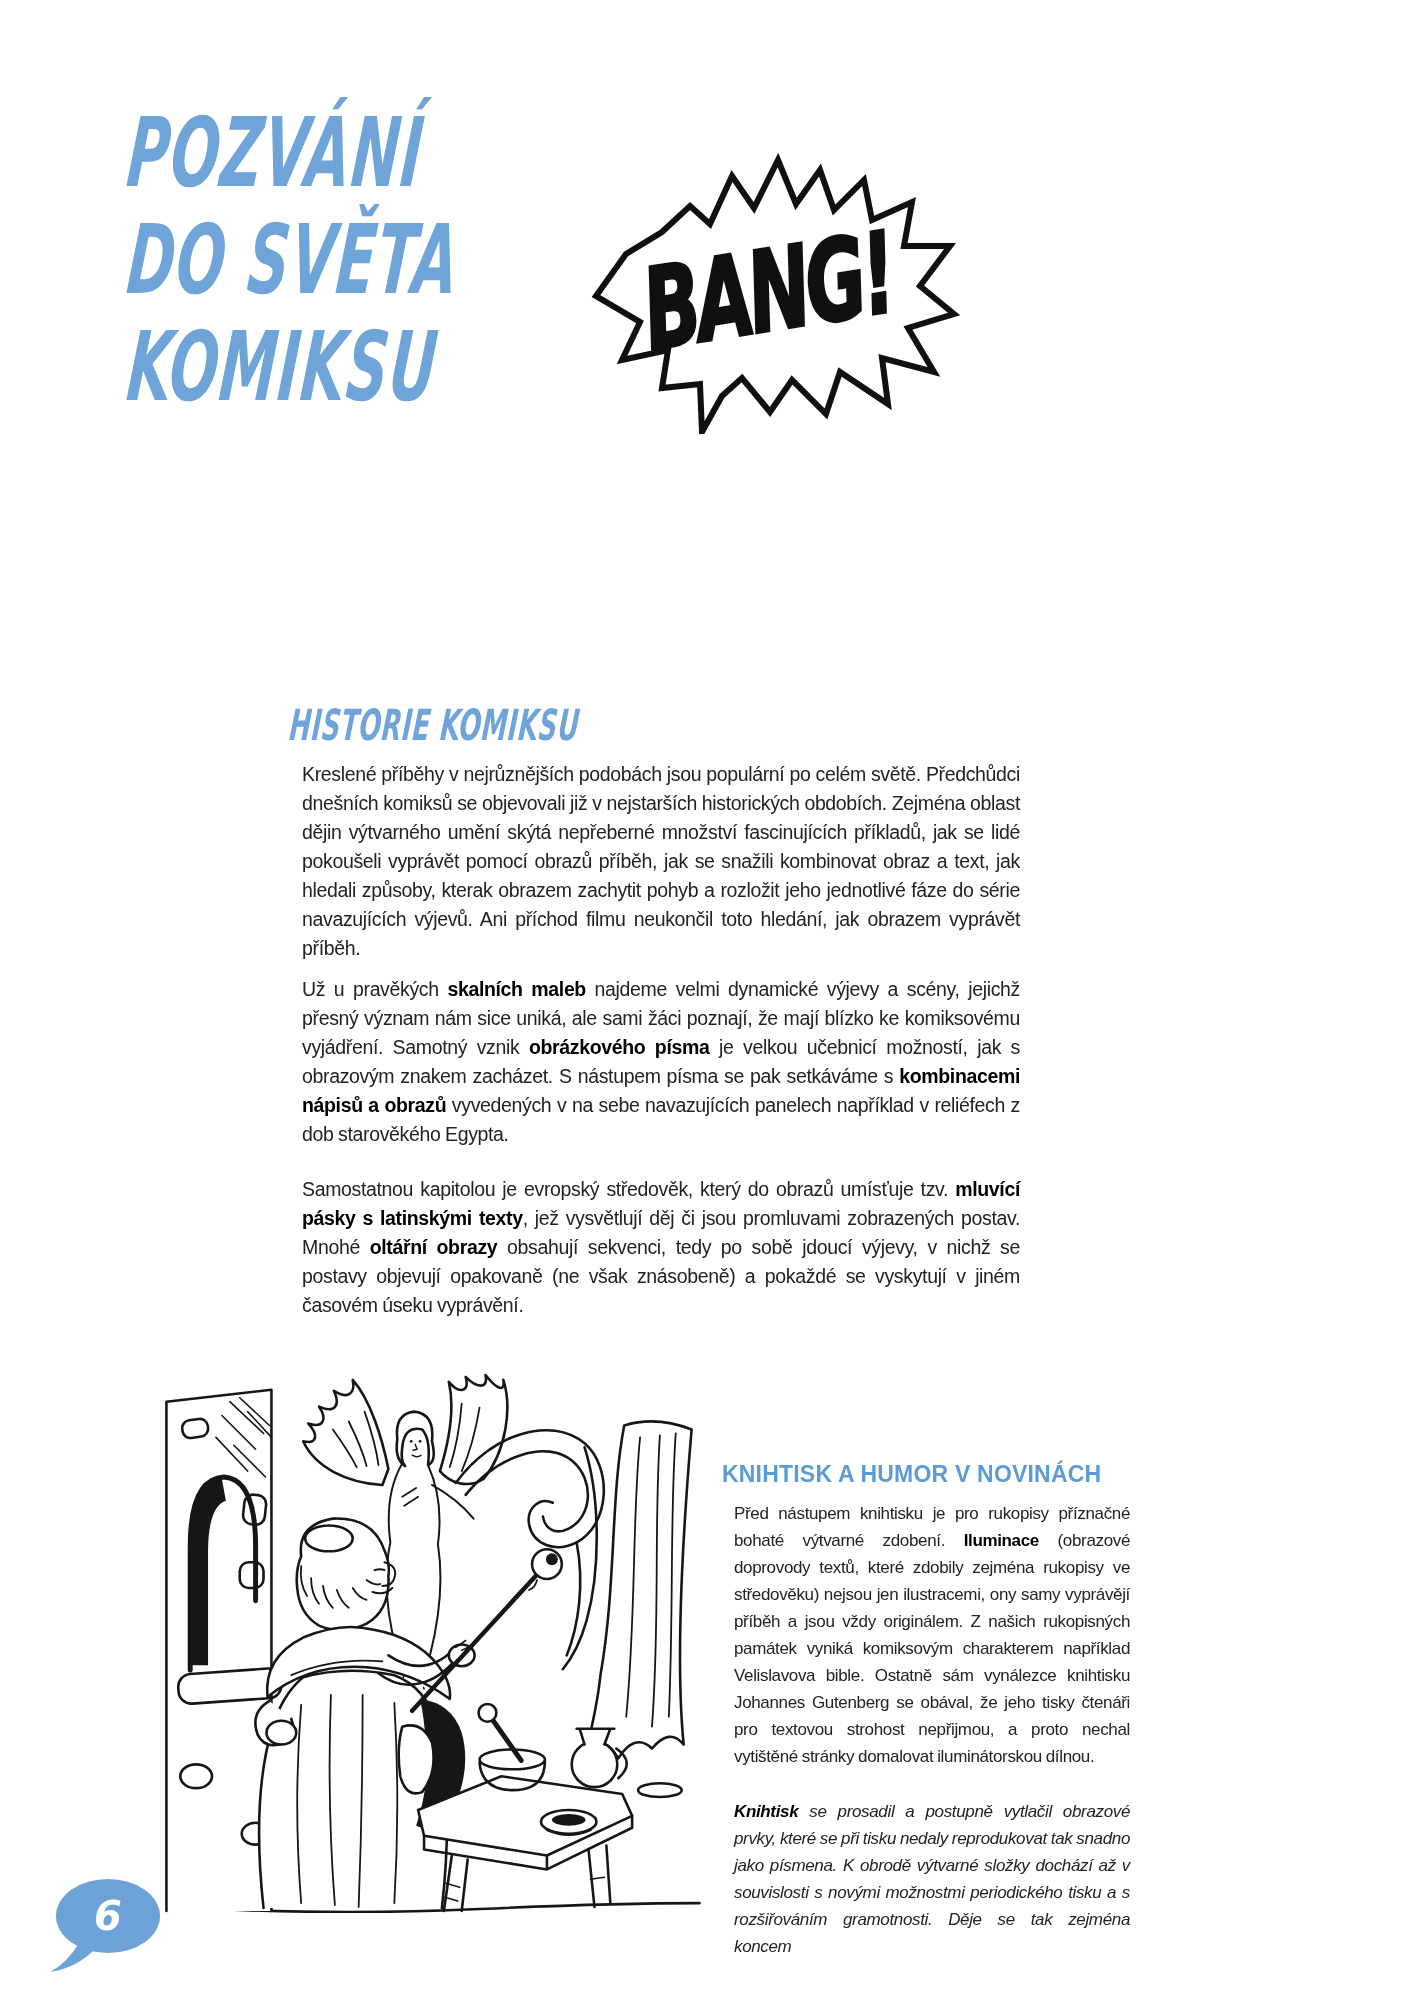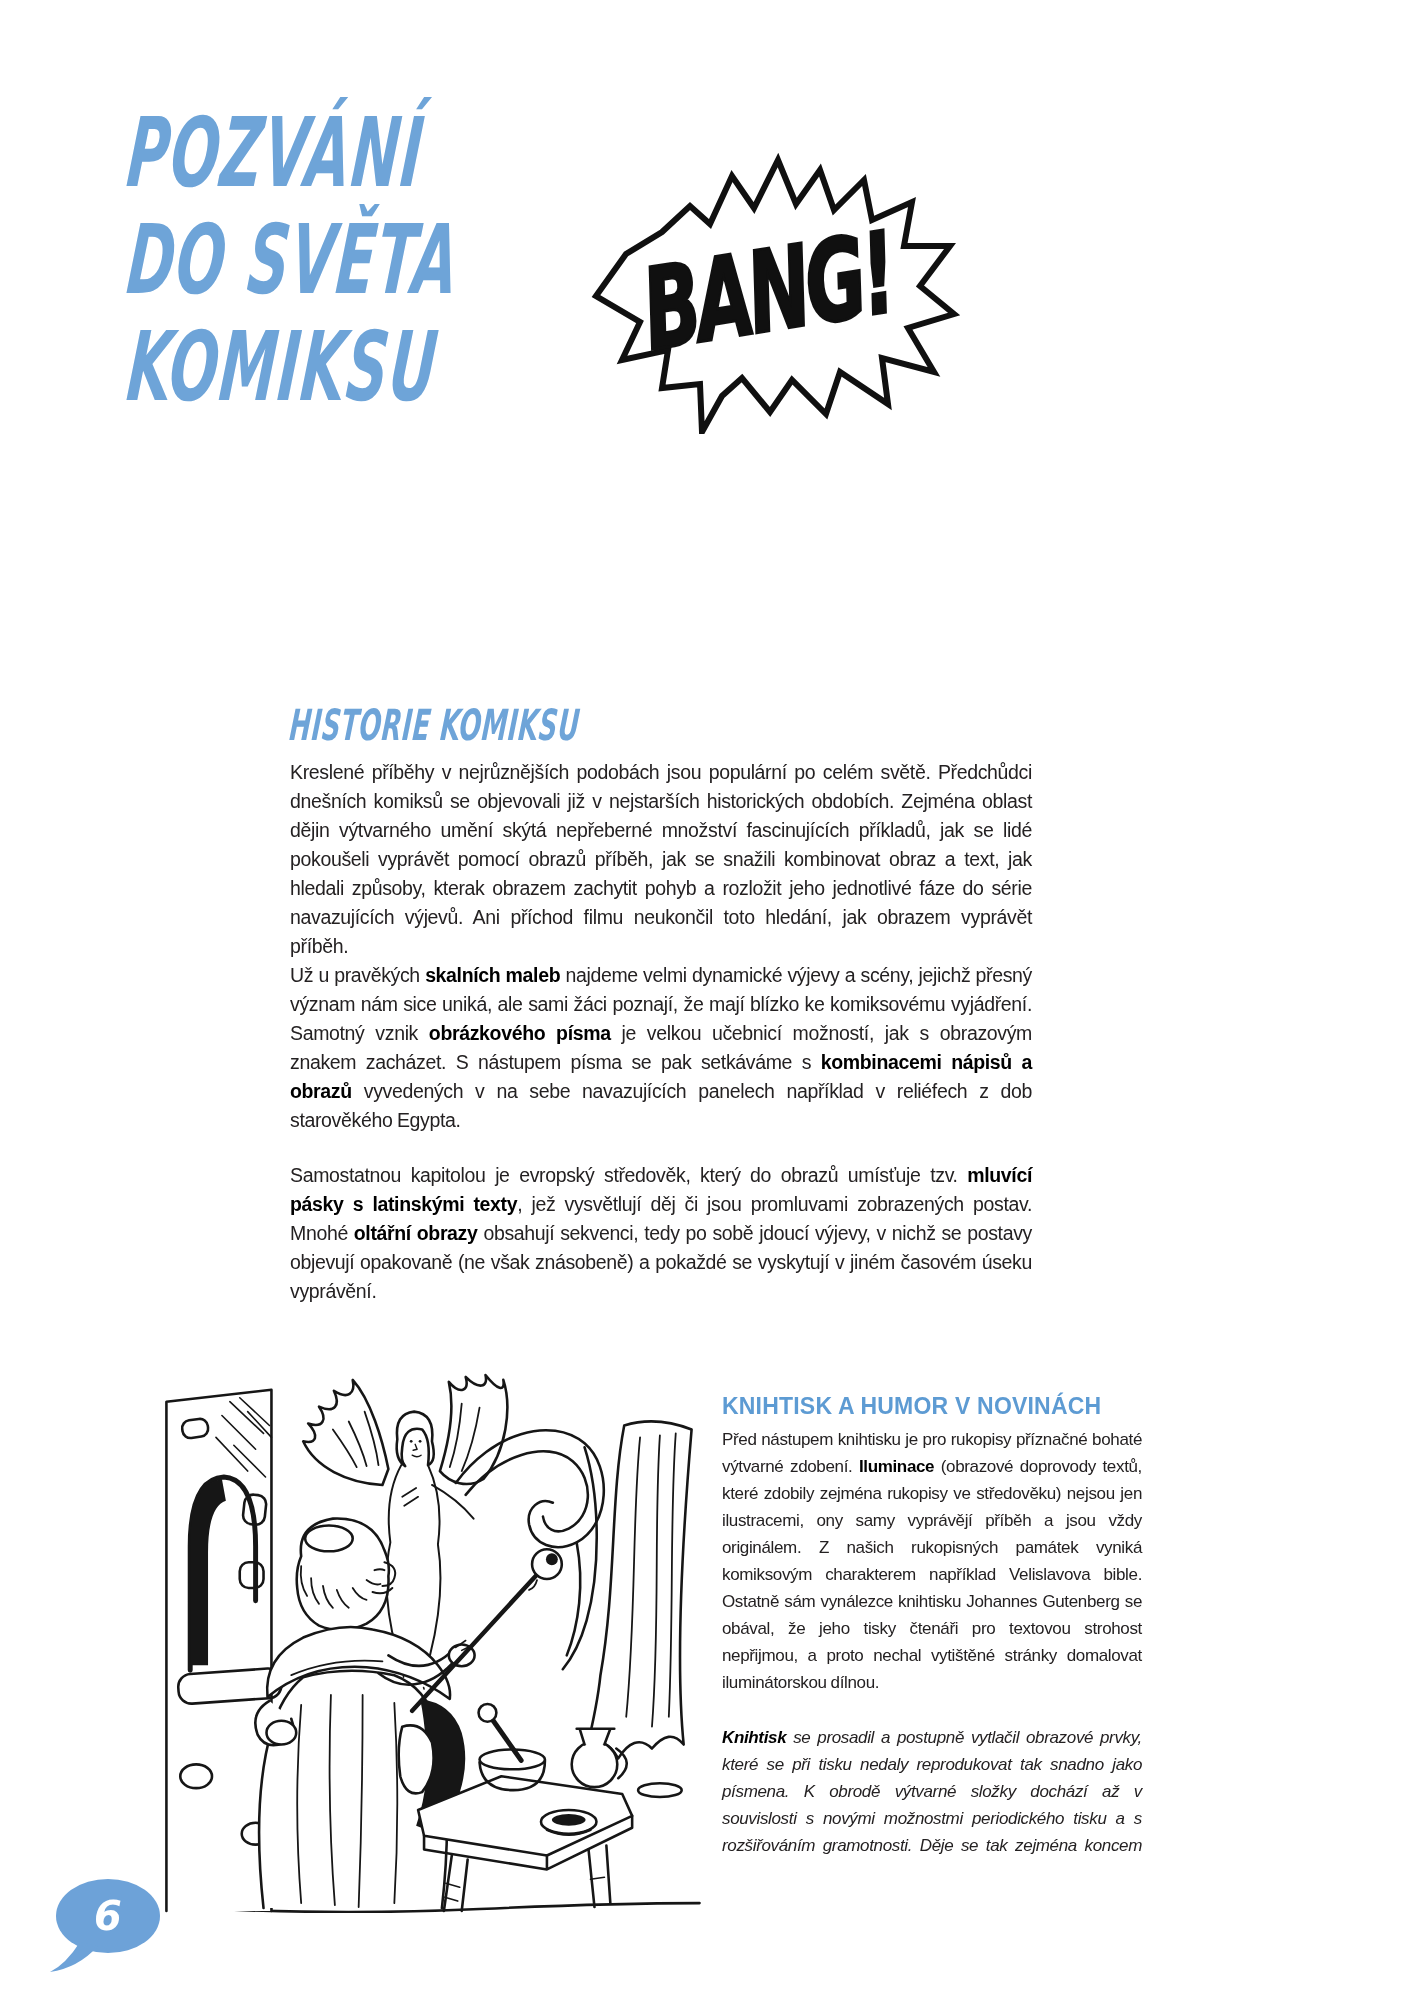--- a/index.html
+++ b/index.html
@@ -21,31 +21,31 @@
     transform:scaleX(.60) skewX(-8deg);transform-origin:left center;
     margin:0 0 10px 0;
   }
   
   .sub-h{
     margin:0;font-size:23px;line-height:28px;font-weight:bold;color:#5d9bd3;
     letter-spacing:.2px;white-space:nowrap;
   }
   
   .body-p{
-    margin:0;color:#242122;text-align:justify;
+    margin:12px;color:#242122;text-align:justify;
   }
   .col-main .body-p{font-size:19.5px;line-height:29px;letter-spacing:-.35px;word-spacing:-.5px;}
   .col-right .body-p{font-size:17px;line-height:27px;letter-spacing:-.35px;word-spacing:-.5px;}
   .hl{color:#000000;font-weight:bold;}
   .cut{text-align-last:justify;font-style:italic;}
   .col-main{position:absolute;left:290px;top:702px;width:742px;}
   .col-main .sub-h{margin-top:16px;margin-bottom:6px;}
   .col-main .p2{margin-top:0;}
   .col-main .p3{margin-top:26px;}
-  .col-right{position:absolute;left:722px;top:1392px;width:420px;}
+  .col-right{position:absolute;left:722px;top:1460px;width:420px;}
   .col-right .sub-h{margin-bottom:6px;}
   .col-right .p5{margin-top:28px;}
   .bang{position:absolute;left:582px;top:146px;}
   .illustration{position:absolute;left:150px;top:1368px;}
   .page-bubble{position:absolute;left:44px;top:1874px;}
 </style>
 </head>
 <body>
 
 <div class="page">

